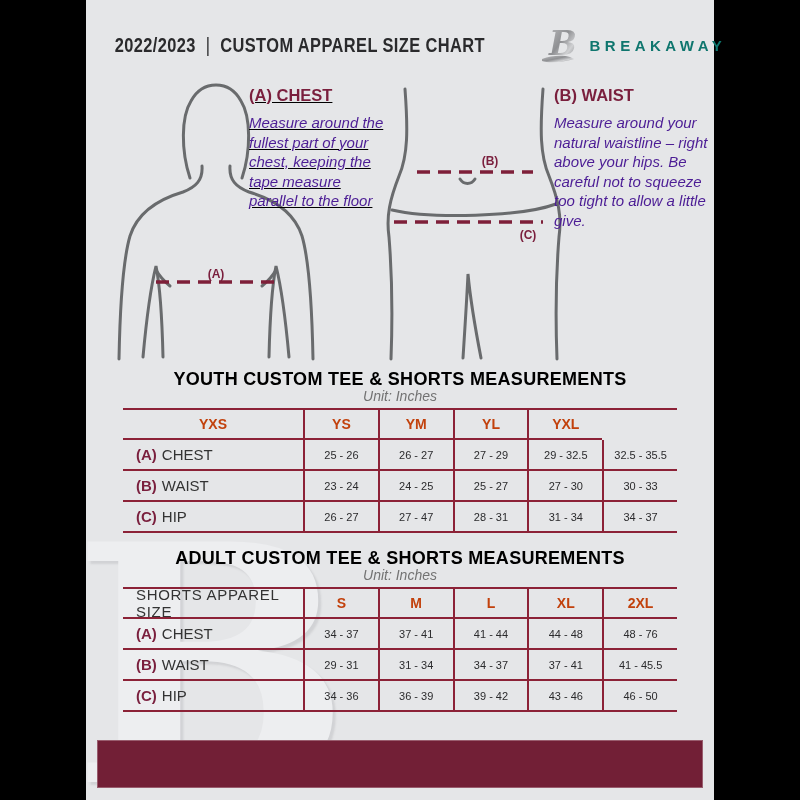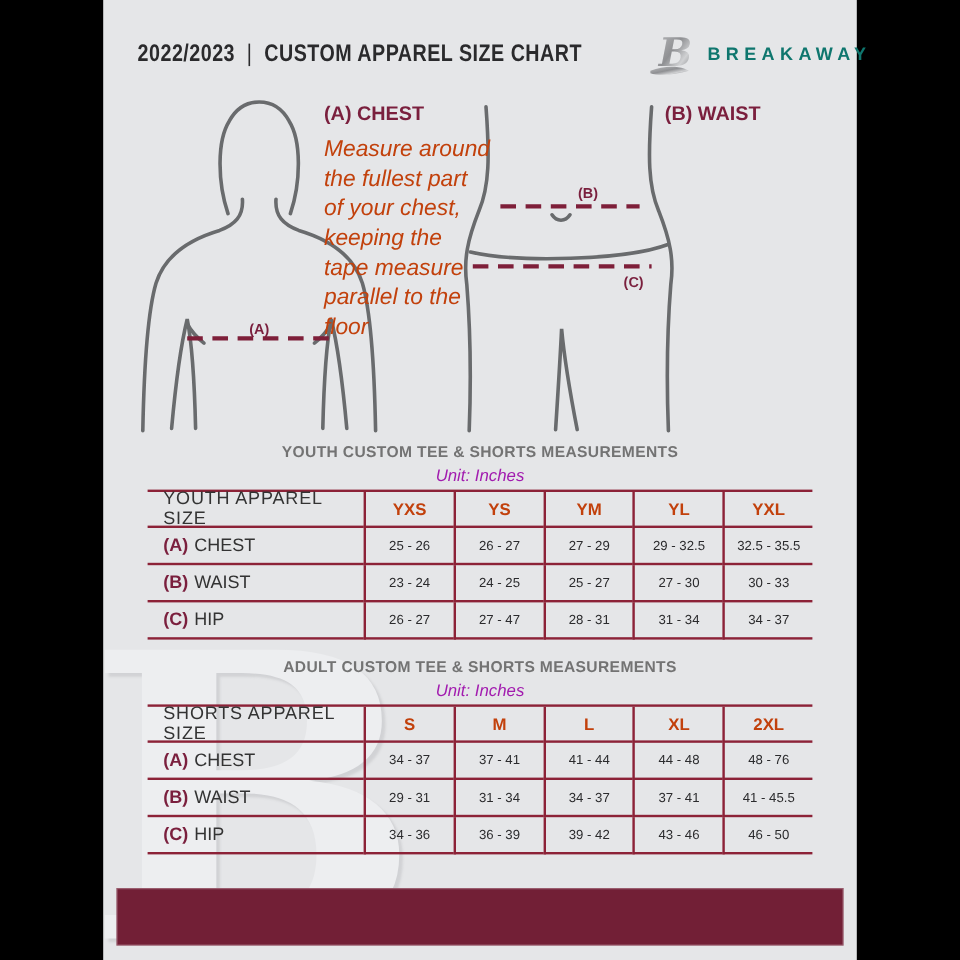--- a/index.html
+++ b/index.html
@@ -23,31 +23,31 @@
   .brand{font-size:15px;font-weight:700;letter-spacing:4.5px;color:#0f766e;}
 
   
   .diagram{position:absolute;left:0;top:75px;width:628px;height:290px;z-index:1;}
   .fig{fill:none;stroke:#696B6D;stroke-width:3;stroke-linecap:round;}
   .dash{fill:none;stroke:#7E1F39;stroke-width:3.5;stroke-dasharray:13 8;}
   .svg-label{fill:#7A1F3D;font-weight:bold;font-size:12px;font-family:"Liberation Sans",sans-serif;}
 
   
   .guide{position:absolute;z-index:2;}
-  .guide-a{left:184px;top:86px;width:140px;}
+  .guide-a{left:163px;top:86px;width:140px;text-decoration:underline;}
   .guide-b{left:468px;top:86px;width:162px;}
   .guide-c{left:468px;top:221px;width:172px;}
   .guide-title{font-size:16.5px;font-weight:700;color:#7A1F3D;}
-  .guide-text{margin-top:8px;font-style:italic;font-size:19px;line-height:1.3;color:#c2410c;}
+  .guide-text{margin-top:8px;font-style:italic;font-size:15px;line-height:1.3;color:#4c1d95;}
 
   
   .table-title{position:absolute;left:0;width:100%;text-align:center;font-weight:700;
-    font-size:13px;color:#737373;letter-spacing:0.3px;z-index:2;}
+    font-size:18px;color:#000000;letter-spacing:0.3px;z-index:2;}
   .table-unit{position:absolute;left:0;width:100%;text-align:center;font-style:italic;
-    font-size:14px;color:#a21caf;z-index:2;}
+    font-size:14px;color:#737373;z-index:2;}
   .youth-title{top:369px;} .youth-unit{top:388px;}
   .adult-title{top:548px;} .adult-unit{top:567px;}
 
   
   .size-table{position:absolute;left:37px;width:554px;border-top:2px solid #8C2237;z-index:1;}
   .youth-table{top:408px;} .adult-table{top:587px;}
   .trow{display:grid;grid-template-columns:180px repeat(5,1fr);}
   .cell{border-bottom:2px solid #8C2237;height:29px;display:flex;align-items:center;
     justify-content:center;font-size:11px;color:#2B2B2D;}
   .trow .cell:not(:first-child){border-left:2px solid #8C2237;}
@@ -121,27 +121,27 @@
       <path class="dash" d="M308,147 L457,147"></path>
       <text class="svg-label" x="442" y="164" text-anchor="middle">(C)</text>
     </svg>
 
     <div class="guide guide-a">
       <div class="guide-title">(A) CHEST</div>
       <div class="guide-text">Measure around the fullest part of your chest, keeping the tape measure parallel to the floor</div>
     </div>
     <div class="guide guide-b">
       <div class="guide-title">(B) WAIST</div>
+      <div class="guide-text">Measure around your natural waistline – right above your hips. Be careful not to squeeze too tight to allow a little give.</div>
     </div>
 
     <div class="table-title youth-title">YOUTH CUSTOM TEE &amp; SHORTS MEASUREMENTS</div>
     <div class="table-unit youth-unit">Unit: Inches</div>
     <div class="size-table youth-table">
       <div class="trow hrow">
-        <div class="cell label-cell th-label">YOUTH APPAREL SIZE</div>
         <div class="cell th">YXS</div>
         <div class="cell th">YS</div>
         <div class="cell th">YM</div>
         <div class="cell th">YL</div>
         <div class="cell th">YXL</div>
       </div>
       <div class="trow">
         <div class="cell label-cell">
           <span class="marker">(A)</span>
           <span>CHEST</span>

